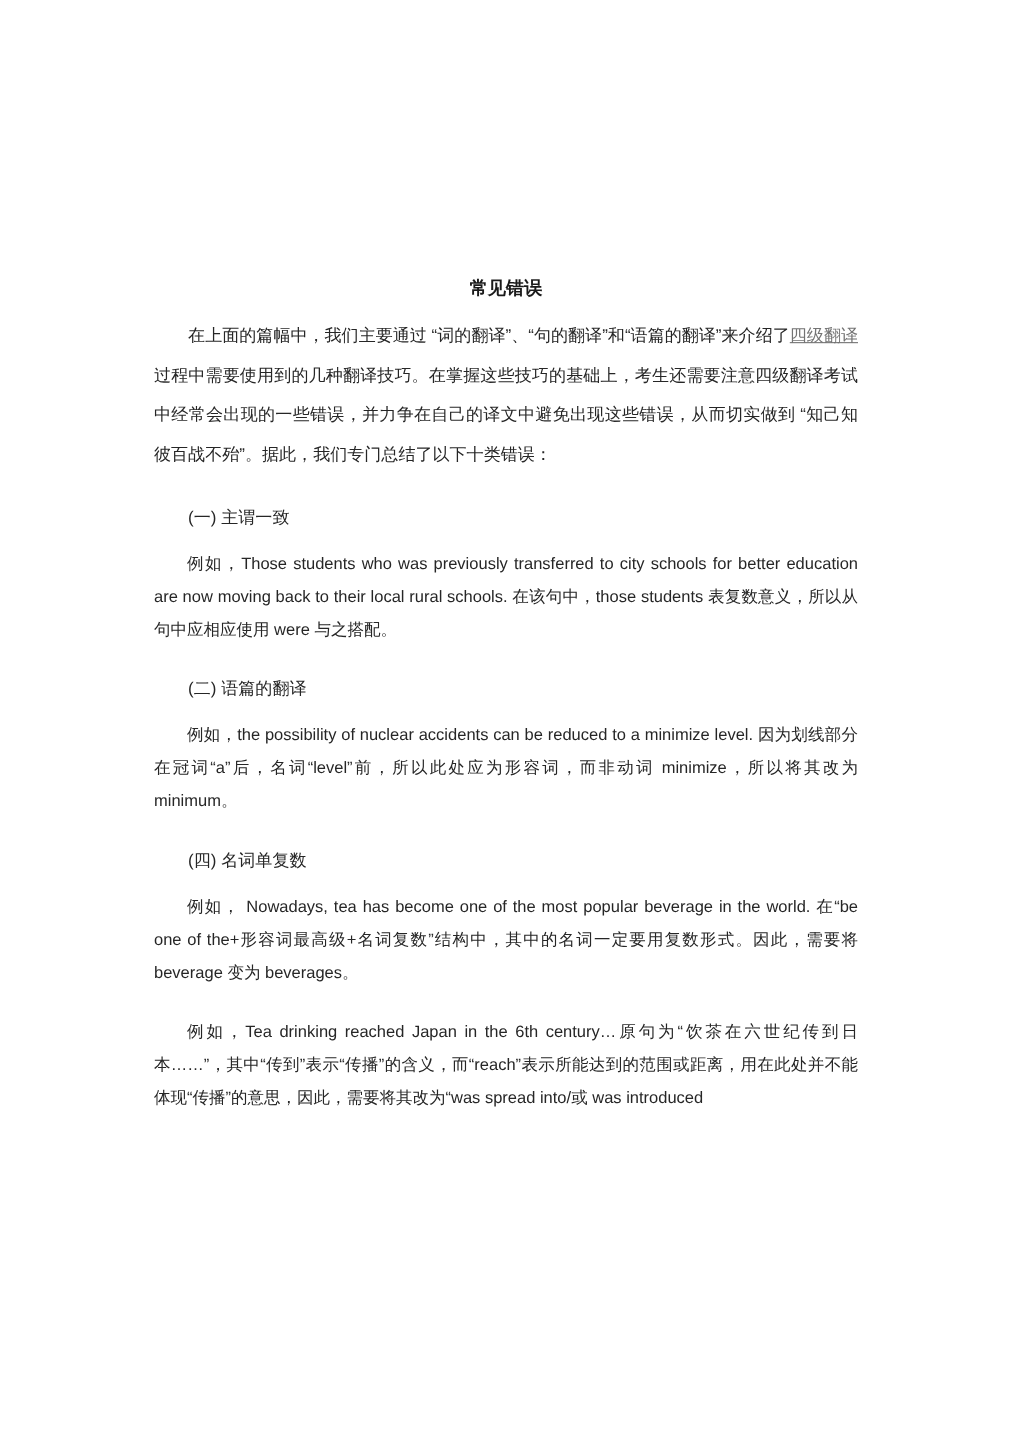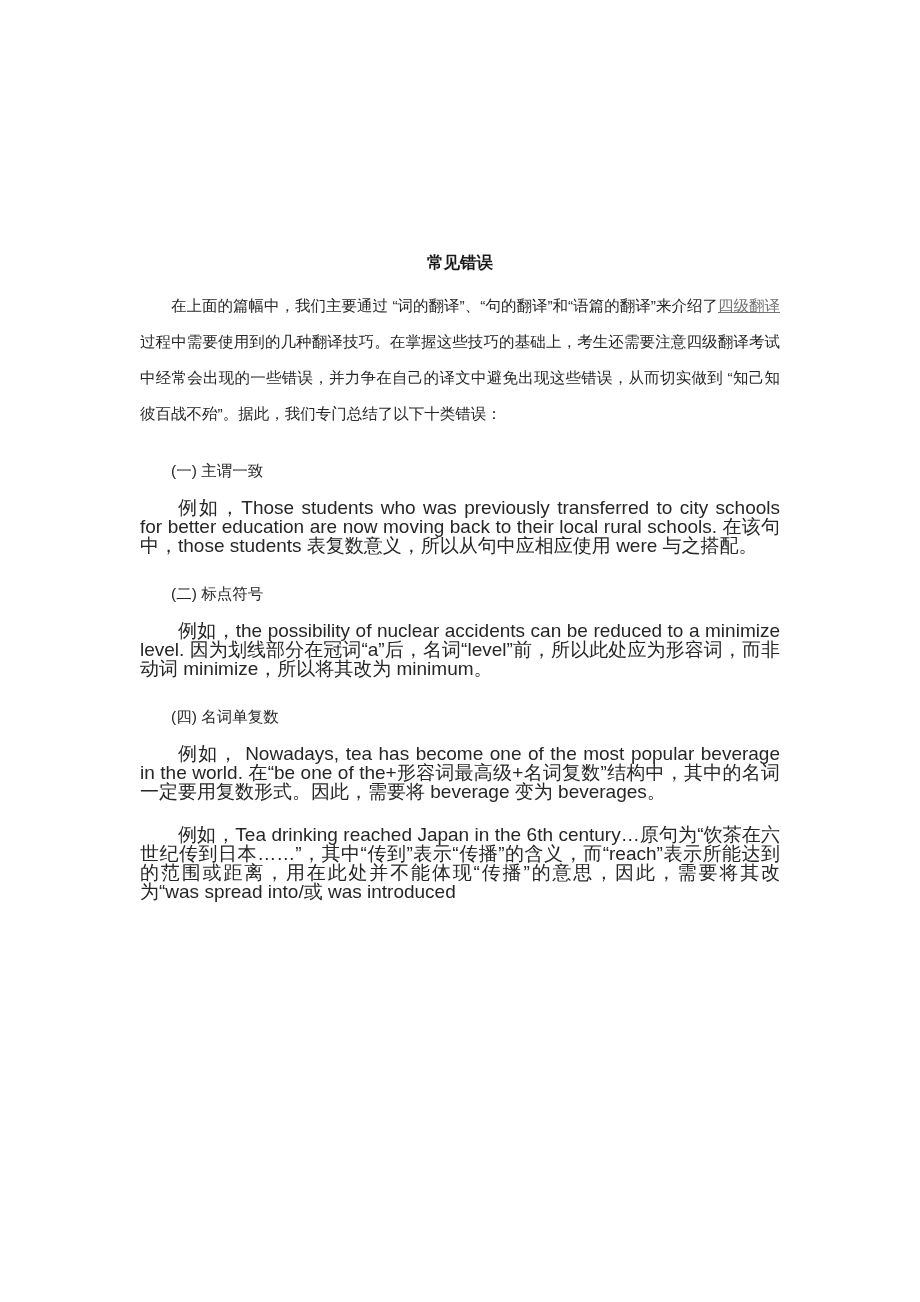--- a/index.html
+++ b/index.html
@@ -49,22 +49,22 @@
   }
   .section-heading {
     margin: 0;
     font-size: 15.5px;
     line-height: 30px;
     text-indent: 2em;
     font-weight: normal;
   }
   .section-body {
     margin: 12px 0 0 0;
-    font-size: 19px;
-    line-height: 19px;
+    font-size: 15px;
+    line-height: 30px;
     text-indent: 2em;
     text-align: justify;
     word-break: break-word;
   }
   a.doc-link {
     color: #737373;
     text-decoration: underline;
     cursor: pointer;
   }
 </style>
@@ -77,21 +77,21 @@
 
 
   <p class="para intro"><span>在上面的篇幅中，我们主要通过 “词的翻译”、“句的翻译”和“语篇的翻译”来介绍了</span><a class="doc-link">四级翻译</a><span>过程中需要使用到的几种翻译技巧。在掌握这些技巧的基础上，考生还需要注意四级翻译考试中经常会出现的一些错误，并力争在自己的译文中避免出现这些错误，从而切实做到 “知己知彼百战不殆”。据此，我们专门总结了以下十类错误：</span></p>
 
   <div class="section">
     <p class="section-heading">(一) 主谓一致</p>
     <p class="section-body">例如，Those students who was previously transferred to city schools for better education are now moving back to their local rural schools.  在该句中，those students 表复数意义，所以从句中应相应使用 were 与之搭配。</p>
   </div>
 
   <div class="section">
-    <p class="section-heading">(二) 标点符号</p>
+    <p class="section-heading">(二) 语篇的翻译</p>
     <p class="section-body">例如，the possibility of nuclear accidents can be reduced to a minimize level.  因为划线部分在冠词“a”后，名词“level”前，所以此处应为形容词，而非动词 minimize，所以将其改为 minimum。</p>
   </div>
 
 
   <div class="section">
     <p class="section-heading">(四) 名词单复数</p>
     <p class="section-body">例如， Nowadays, tea has become one of the most popular beverage in the world.  在“be one of the+形容词最高级+名词复数”结构中，其中的名词一定要用复数形式。因此，需要将 beverage 变为 beverages。</p>
   </div>
 
   <div class="section">

